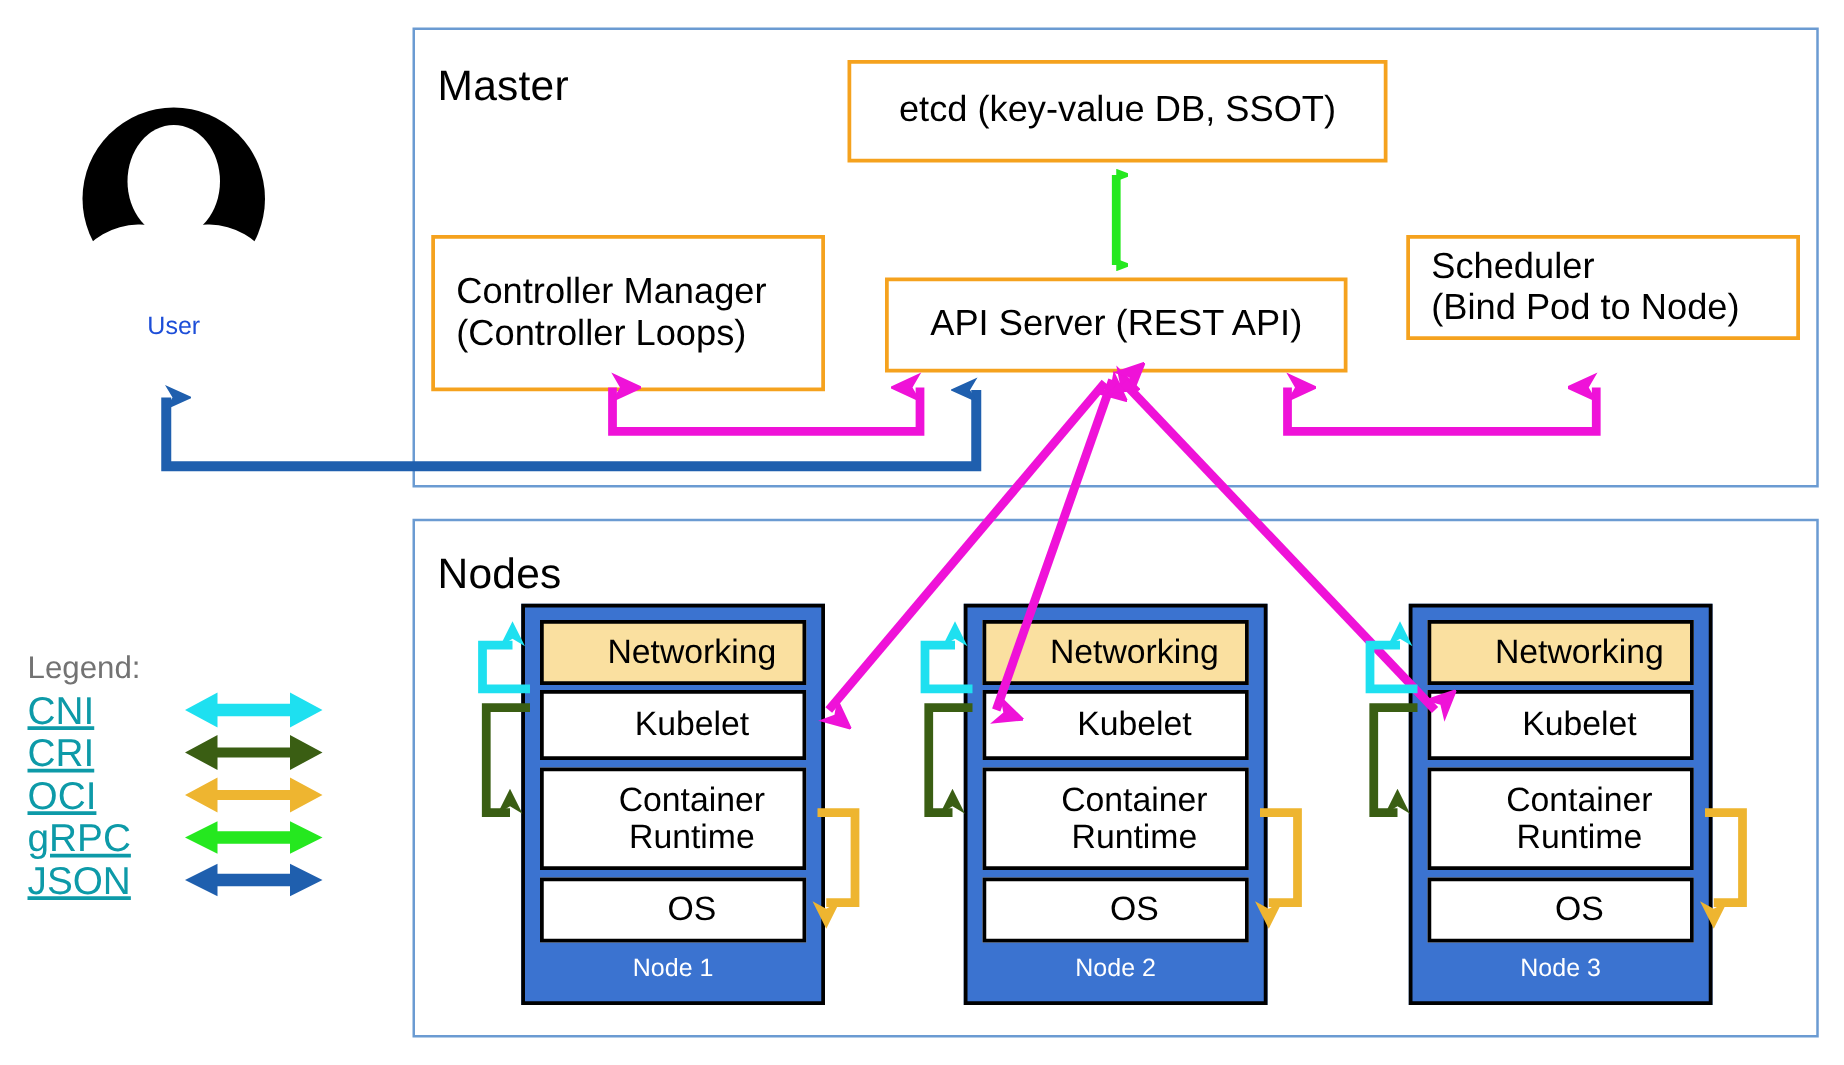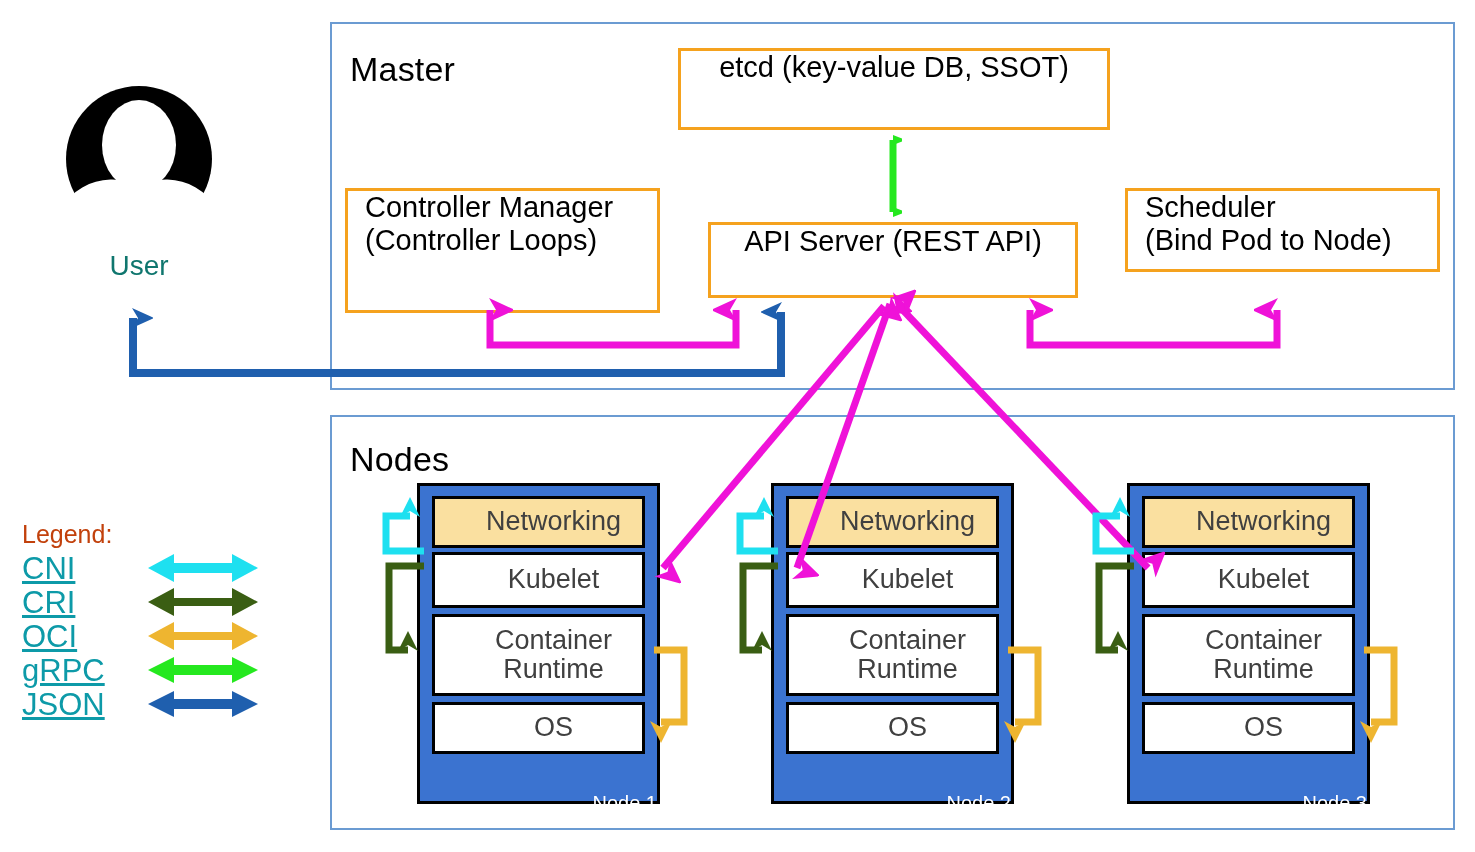--- a/index.html
+++ b/index.html
@@ -5,39 +5,39 @@
   html,body{margin:0;padding:0;background:#ffffff;}
   body{font-family:"Liberation Sans",sans-serif;}
   #stage{position:relative;width:1475px;height:852px;background:#fff;overflow:hidden;}
 
   
   .group{position:absolute;border:2px solid #6b9bd2;background:transparent;box-sizing:border-box;}
   .group-title{position:absolute;font-size:34px;color:#000;letter-spacing:.2px;white-space:nowrap;}
 
   
   .mbox{position:absolute;border:3px solid #f5a21e;background:#fff;box-sizing:border-box;
-        display:flex;font-size:29px;color:#000;line-height:1.15;}
+        display:flex;align-items:center;font-size:29px;color:#000;line-height:1.15;}
   .mbox.center{justify-content:center;text-align:center;}
   .mbox.left{justify-content:flex-start;padding-left:17px;text-align:left;}
 
   
   .node{position:absolute;background:#3b73d0;border:3px solid #000;box-sizing:border-box;}
   .nrow{position:absolute;left:12px;right:12px;border:3px solid #000;box-sizing:border-box;
         background:#fff;display:flex;align-items:center;justify-content:center;
-        font-size:27px;color:#404040;text-align:center;line-height:1.08;padding-left:30px;}
+        font-size:27px;color:#000000;text-align:center;line-height:1.08;padding-left:30px;}
   .nrow.net{background:#fae0a0;}
-  .nlabel{position:absolute;left:0;right:0;text-align:right;color:#fff;font-size:20px;margin-top:28px;}
+  .nlabel{position:absolute;left:0;right:0;text-align:center;color:#fff;font-size:20px;}
 
   
   .avatar{position:absolute;}
-  .user-caption{position:absolute;font-size:28px;color:#0f766e;text-align:center;}
+  .user-caption{position:absolute;font-size:20px;color:#1d4ed8;text-align:center;}
 
   
   .legend{position:absolute;}
-  .legend-title{font-size:25px;color:#c2410c;margin-bottom:2px;}
+  .legend-title{font-size:25px;color:#737373;margin-bottom:2px;}
   .legend-row{display:flex;align-items:center;height:34px;}
   .legend-link{font-size:31px;color:#0d9aa8;text-decoration:underline;width:122px;
                white-space:nowrap;line-height:1;}
   .legend-arrow{width:118px;height:34px;}
 
   svg.overlay{position:absolute;left:0;top:0;width:1475px;height:852px;pointer-events:none;}
   svg.inline{display:block;overflow:visible;}
 </style>
 </head>
 <body>

